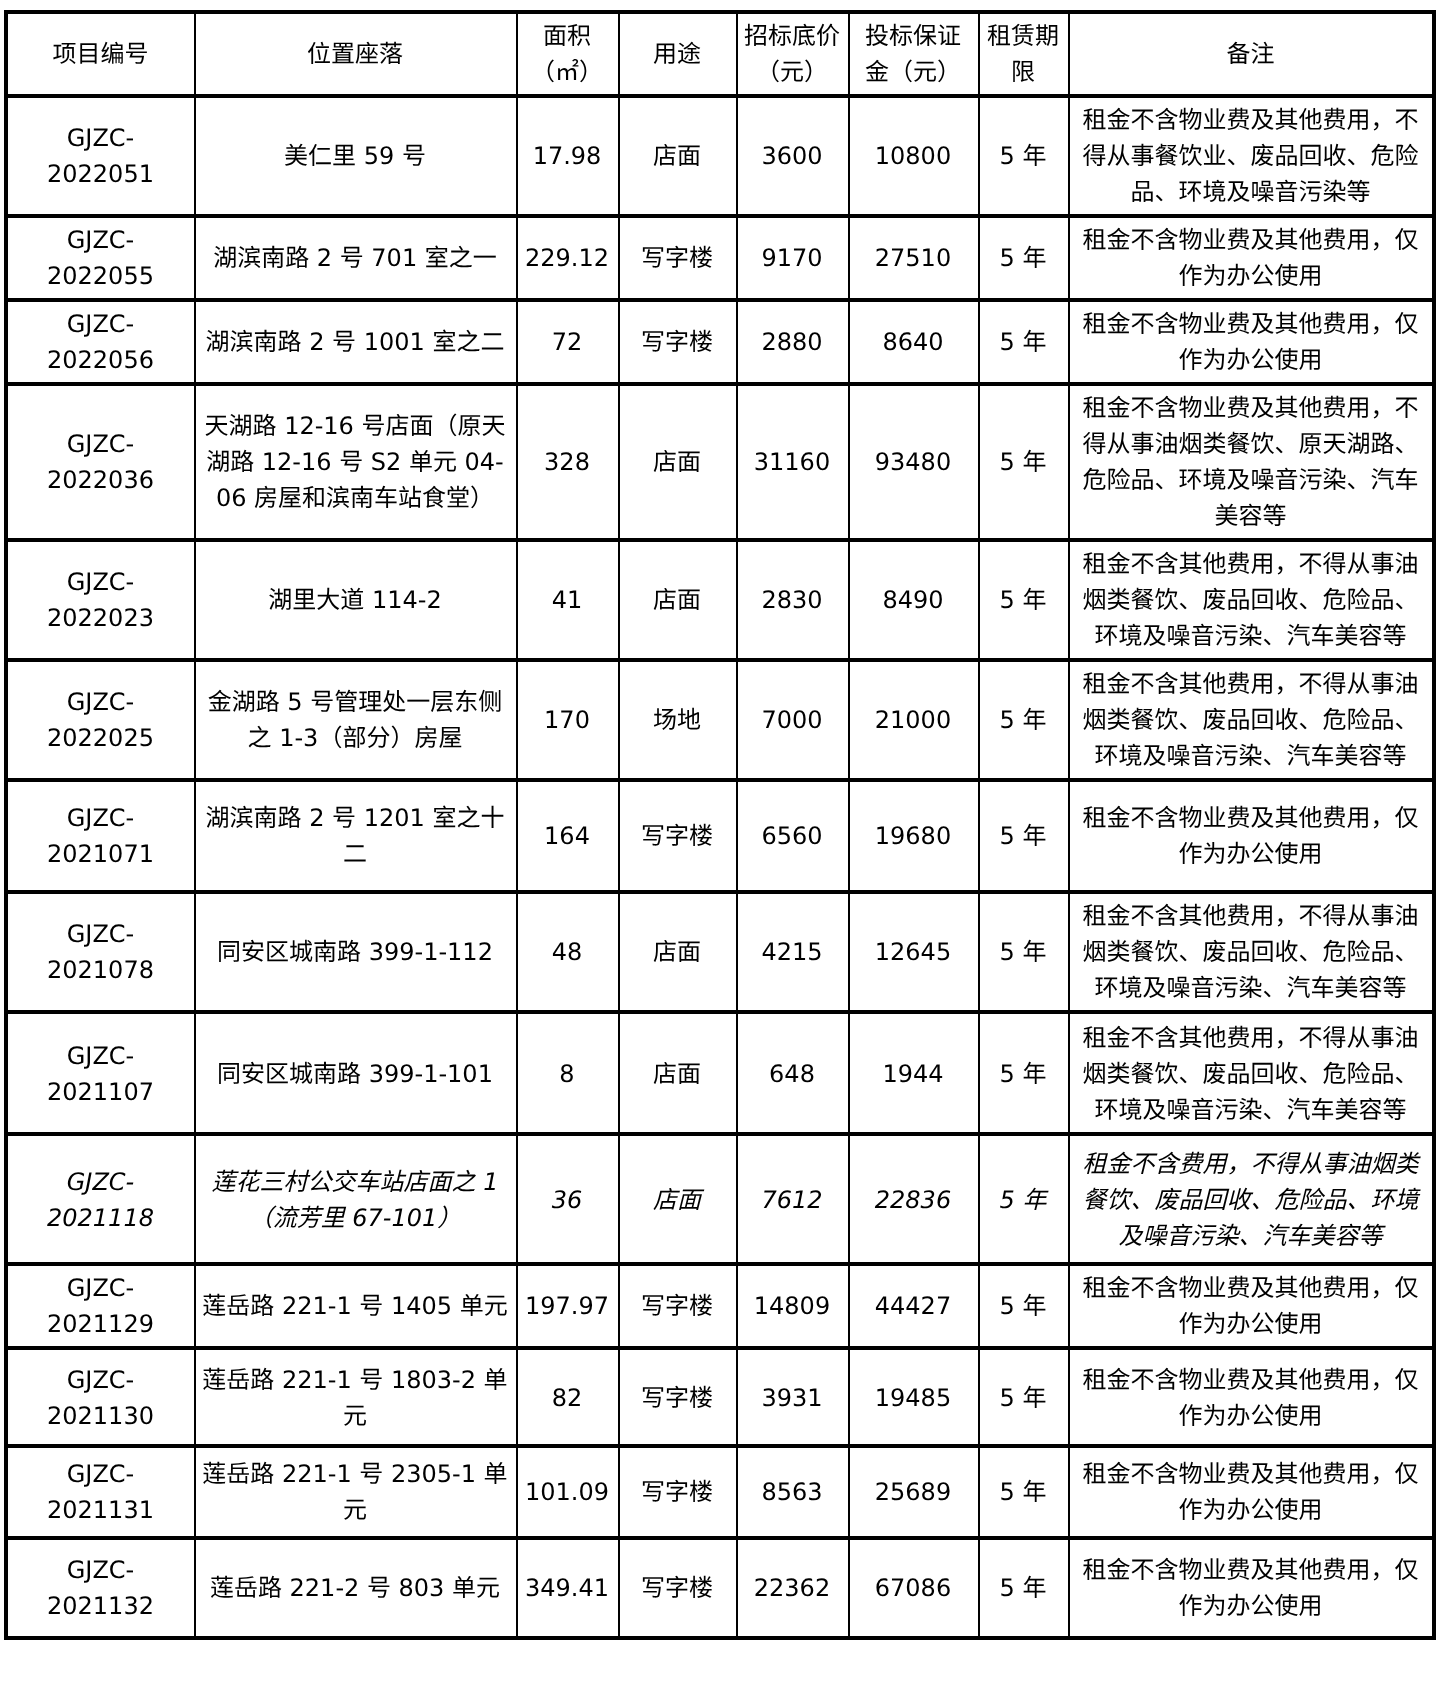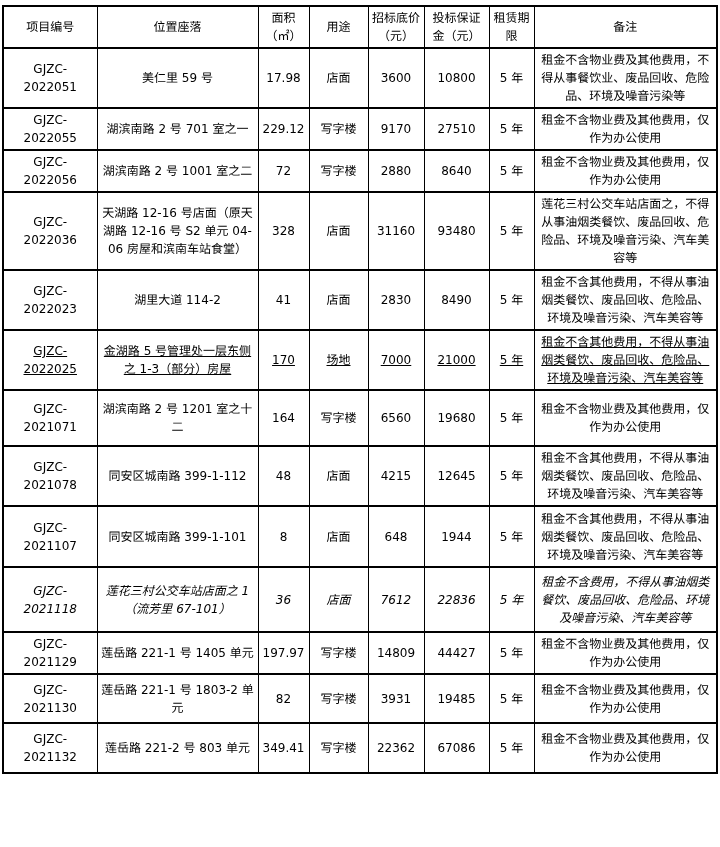--- a/index.html
+++ b/index.html
@@ -105,33 +105,33 @@
     <td>租金不含物业费及其他费用，仅作为办公使用</td>
   </tr>
       <tr style="height: 75px;">
     <td>GJZC-2022036</td>
     <td>天湖路 12-16 号店面（原天湖路 12-16 号 S2 单元 04-06 房屋和滨南车站食堂）</td>
     <td>328</td>
     <td>店面</td>
     <td>31160</td>
     <td>93480</td>
     <td>5 年</td>
-    <td>莲花三村公交车站店面之，不得从事油烟类餐饮、废品回收、危险品、环境及噪音污染、汽车美容等</td>
+    <td>租金不含物业费及其他费用，不得从事油烟类餐饮、原天湖路、危险品、环境及噪音污染、汽车美容等</td>
   </tr>
       <tr style="height: 59px;">
     <td>GJZC-2022023</td>
     <td>湖里大道 114-2</td>
     <td>41</td>
     <td>店面</td>
     <td>2830</td>
     <td>8490</td>
     <td>5 年</td>
     <td>租金不含其他费用，不得从事油烟类餐饮、废品回收、危险品、环境及噪音污染、汽车美容等</td>
   </tr>
-      <tr style="height: 55px; text-decoration: underline;">
+      <tr style="height: 55px;">
     <td>GJZC-2022025</td>
     <td>金湖路 5 号管理处一层东侧之 1-3（部分）房屋</td>
     <td>170</td>
     <td>场地</td>
     <td>7000</td>
     <td>21000</td>
     <td>5 年</td>
     <td>租金不含其他费用，不得从事油烟类餐饮、废品回收、危险品、环境及噪音污染、汽车美容等</td>
   </tr>
       <tr style="height: 56px;">
@@ -187,20 +187,30 @@
       <tr style="height: 49px; padding-left: 21px;">
     <td>GJZC-2021130</td>
     <td>莲岳路 221-1 号 1803-2 单元</td>
     <td>82</td>
     <td>写字楼</td>
     <td>3931</td>
     <td>19485</td>
     <td>5 年</td>
     <td>租金不含物业费及其他费用，仅作为办公使用</td>
   </tr>
+      <tr style="height: 46px;">
+    <td>GJZC-2021131</td>
+    <td>莲岳路 221-1 号 2305-1 单元</td>
+    <td>101.09</td>
+    <td>写字楼</td>
+    <td>8563</td>
+    <td>25689</td>
+    <td>5 年</td>
+    <td>租金不含物业费及其他费用，仅作为办公使用</td>
+  </tr>
       <tr style="height: 50px;">
     <td>GJZC-2021132</td>
     <td>莲岳路 221-2 号 803 单元</td>
     <td>349.41</td>
     <td>写字楼</td>
     <td>22362</td>
     <td>67086</td>
     <td>5 年</td>
     <td>租金不含物业费及其他费用，仅作为办公使用</td>
   </tr>

